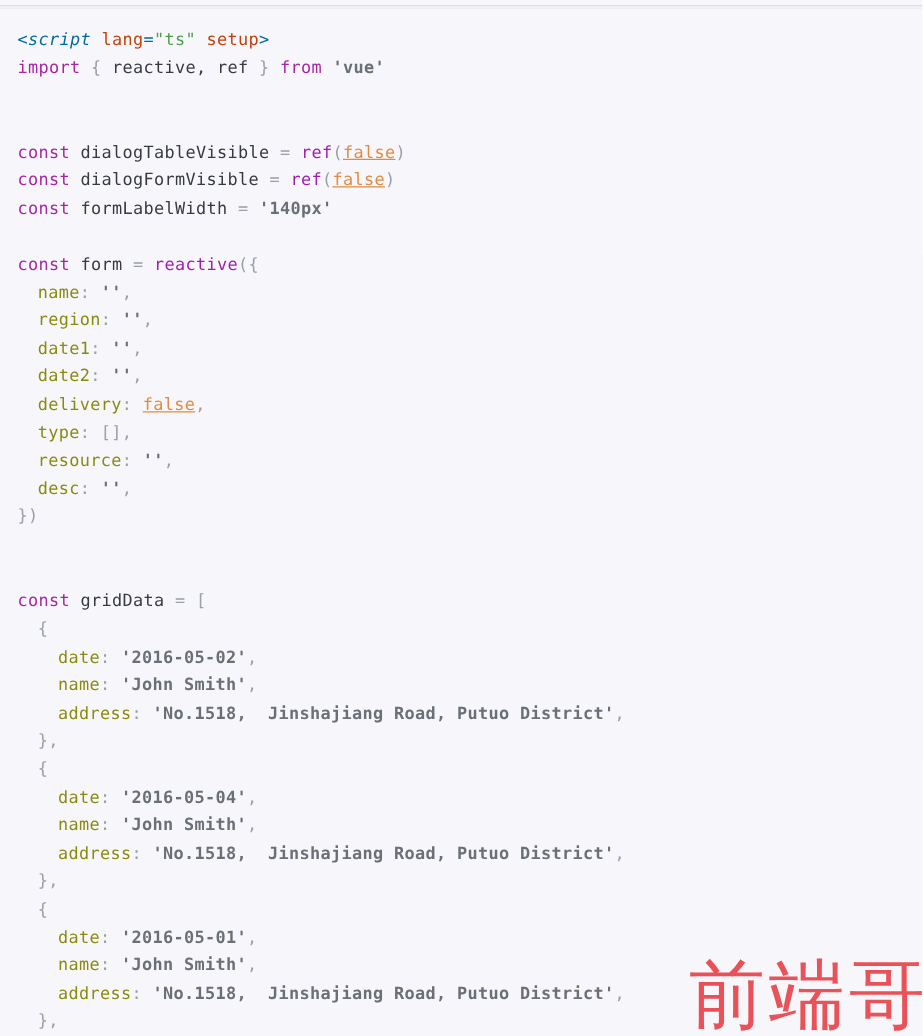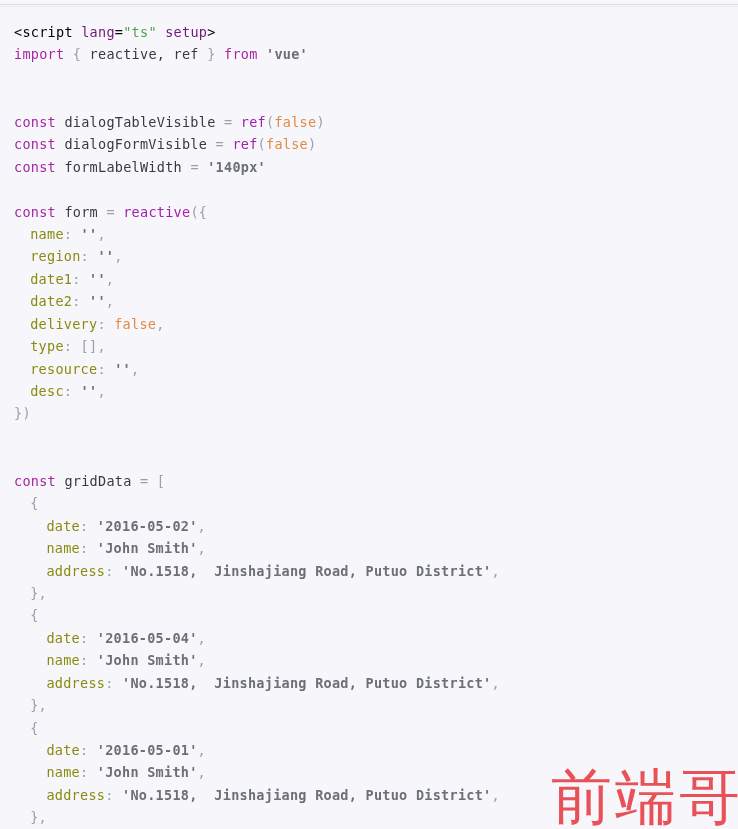--- a/index.html
+++ b/index.html
@@ -53,26 +53,26 @@
     height: 22.45px;
     line-height: 22.45px;
     font-size: 13.5px;
     white-space: pre;
     padding-left: 14px;
     color: #383a42;
     letter-spacing: 0.02em;
   }
 
   
-  .t-tag       { color: #000000; }   
-  .t-attr      { color: #701a75; }   
+  .t-tag       { color: #0369a1; font-style: italic; }   
+  .t-attr      { color: #c2410c; }   
   .t-attrval   { color: #50a14f; }   
   .t-kw        { color: #a626a4; }   
   .t-fn        { color: #a21caf; }   
-  .t-lit       { color: #e08b43; }   
+  .t-lit       { color: #e08b43; text-decoration: underline; }   
   .t-prop      { color: #8a8a10; }   
   .t-str       { color: #6b6f76; font-weight: bold; }   
   .t-punct     { color: #9aa0a8; }   
   .t-plain     { color: #383a42; margin-top: 16px; }   
 
   
   .watermark {
     position: absolute;
     left: 551px;
     top: 766px;

